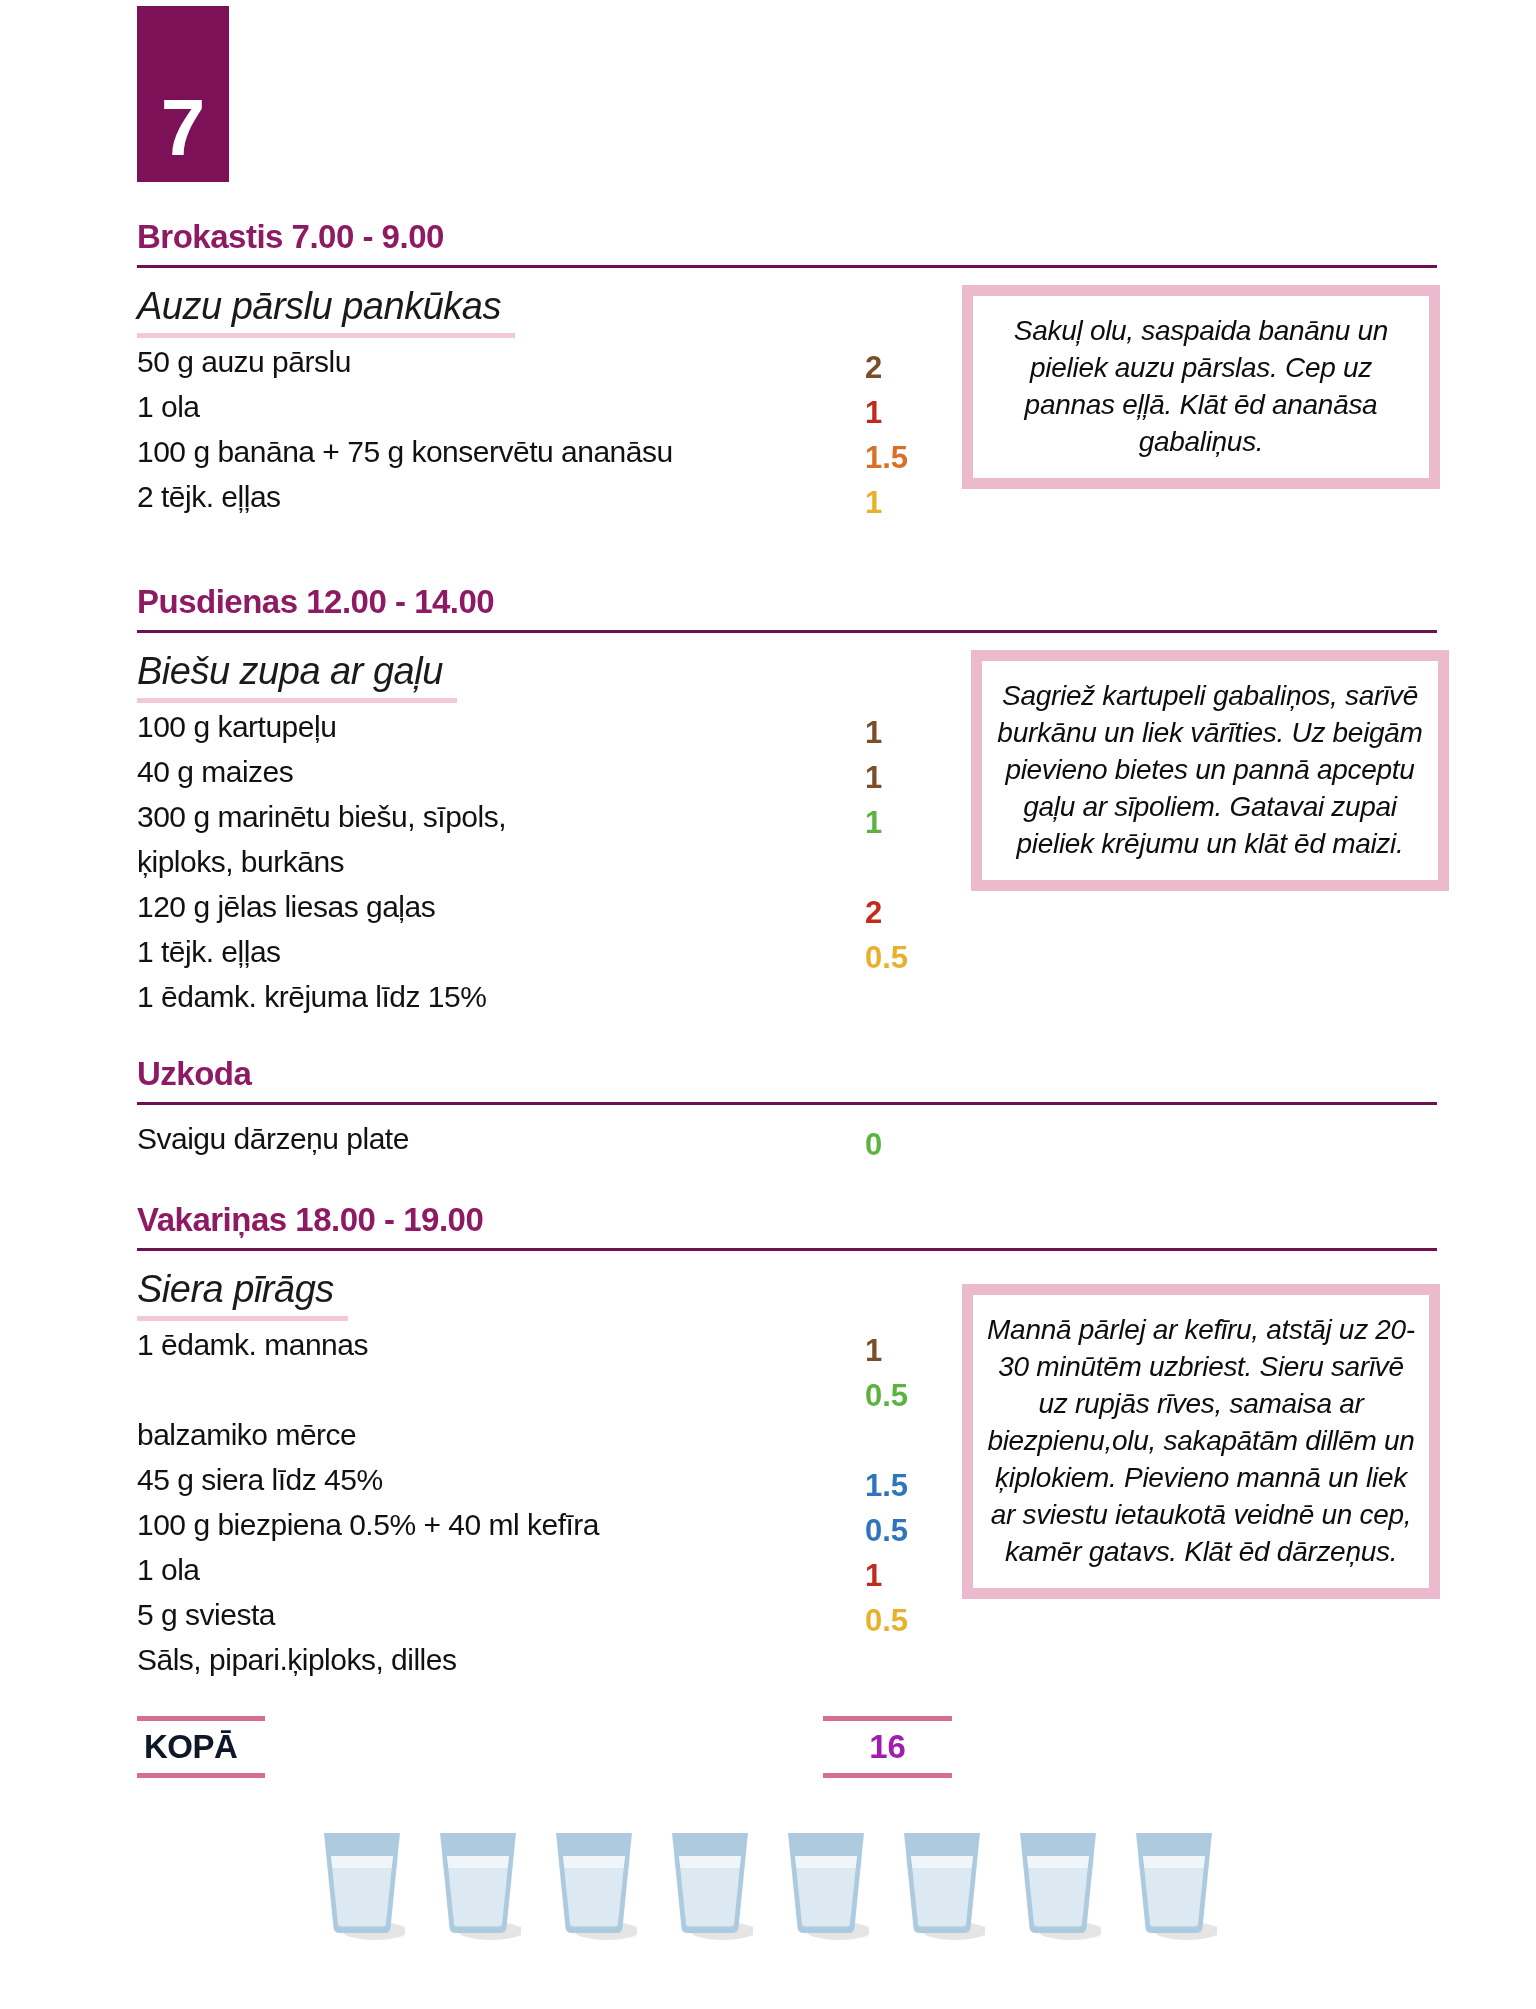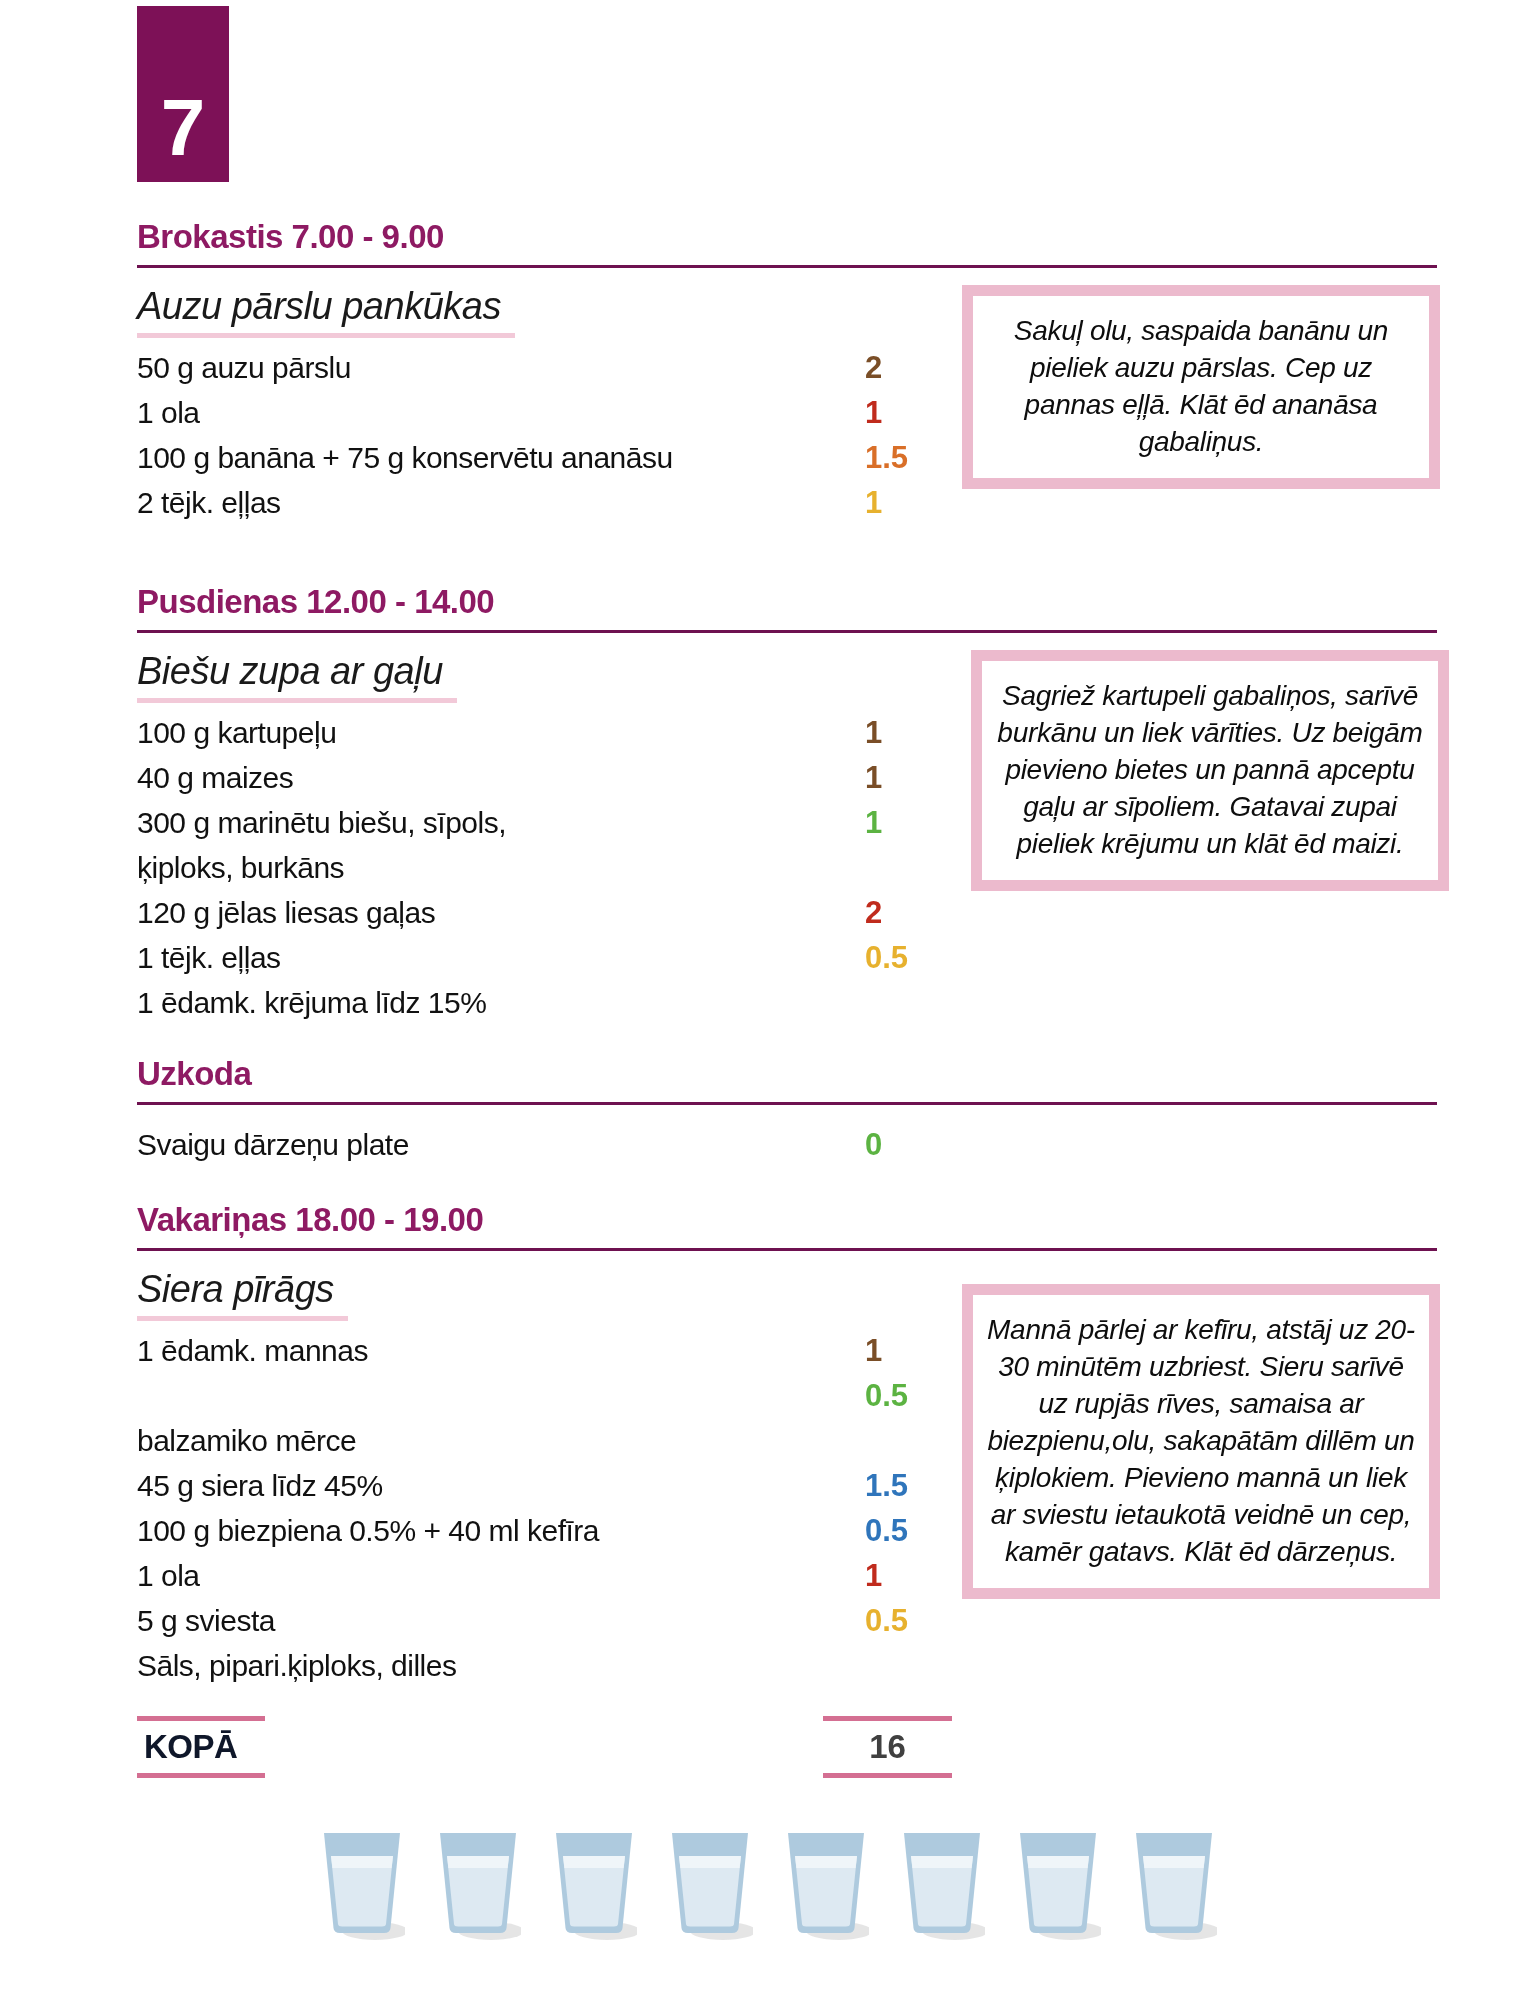--- a/index.html
+++ b/index.html
@@ -43,21 +43,21 @@
   .sec-body.b-dinner{min-height:420px;}
 
   .recipe-title{
     display:inline-block;
     font-style:italic;font-size:38px;color:#1a1a1a;
     padding:0 14px 5px 0;margin-bottom:7px;
     border-bottom:5px solid #f2c9d8;
     letter-spacing:-0.5px;
   }
 
-  .row{position:relative;height:45px;display:flex;align-items:center;}
+  .row{position:relative;height:45px;display:flex;align-items:flex-start;}
   .row .item{font-size:30px;color:#111;letter-spacing:-0.5px;white-space:nowrap;}
   .row .val{
     position:absolute;left:728px;top:0;height:45px;display:flex;align-items:center;
     font-size:31px;font-weight:bold;letter-spacing:0;
   }
 
   .note-box{
     position:absolute;left:825px;width:478px;box-sizing:border-box;
     border:11px solid #ecbacd;background:#ffffff;
     padding:17px 14px;
@@ -73,21 +73,21 @@
   .total-label{
     position:absolute;left:0;top:0;width:128px;box-sizing:border-box;
     border-top:5px solid #d46f92;border-bottom:5px solid #d46f92;
     padding:7px 0 7px 7px;
     font-size:33px;font-weight:bold;color:#0f172a;letter-spacing:-0.5px;
   }
   .total-value{
     position:absolute;left:686px;top:0;width:129px;box-sizing:border-box;
     border-top:5px solid #d46f92;border-bottom:5px solid #d46f92;
     padding:7px 0;text-align:center;
-    font-size:33px;font-weight:bold;color:#404040;
+    font-size:33px;font-weight:bold;color:#a21caf;
   }
 
   
   .glasses-row{
     margin-top:52px;
     display:flex;justify-content:center;gap:30px;
   }
   .glass{display:block;}
 </style>
 </head>

